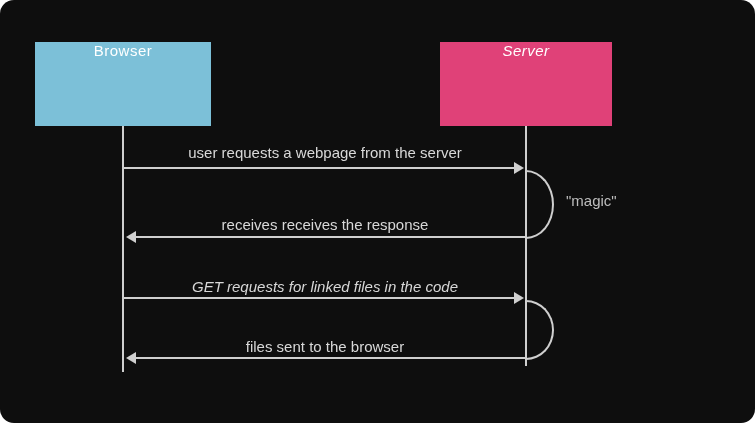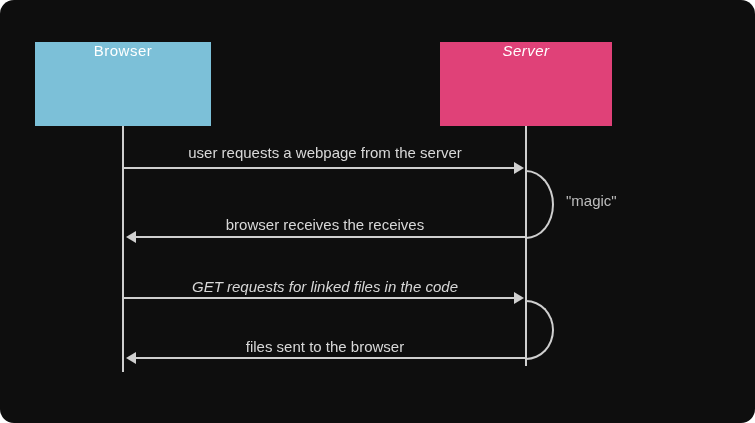--- a/index.html
+++ b/index.html
@@ -109,21 +109,21 @@
   <div class="lifeline lifeline-browser"></div>
   <div class="lifeline lifeline-server"></div>
 
   <div>
     <div class="msg-label" style="top:144px;">user requests a webpage from the server</div>
     <div class="msg-line" style="top:167px; left:124px; width:390px;"></div>
     <div class="arrowhead to-right" style="top:162px; left:514px;"></div>
   </div>
 
   <div>
-    <div class="msg-label" style="top:216px;">browser receives the receives</div>
+    <div class="msg-label" style="top:216px;">receives receives the response</div>
     <div class="msg-line" style="top:236px; left:136px; width:390px;"></div>
     <div class="arrowhead to-left" style="top:231px; left:126px;"></div>
   </div>
 
   <div>
     <div class="msg-label" style="top:278px;font-style:italic;">GET requests for linked files in the code</div>
     <div class="msg-line" style="top:297px; left:124px; width:390px;"></div>
     <div class="arrowhead to-right" style="top:292px; left:514px;"></div>
   </div>
 

